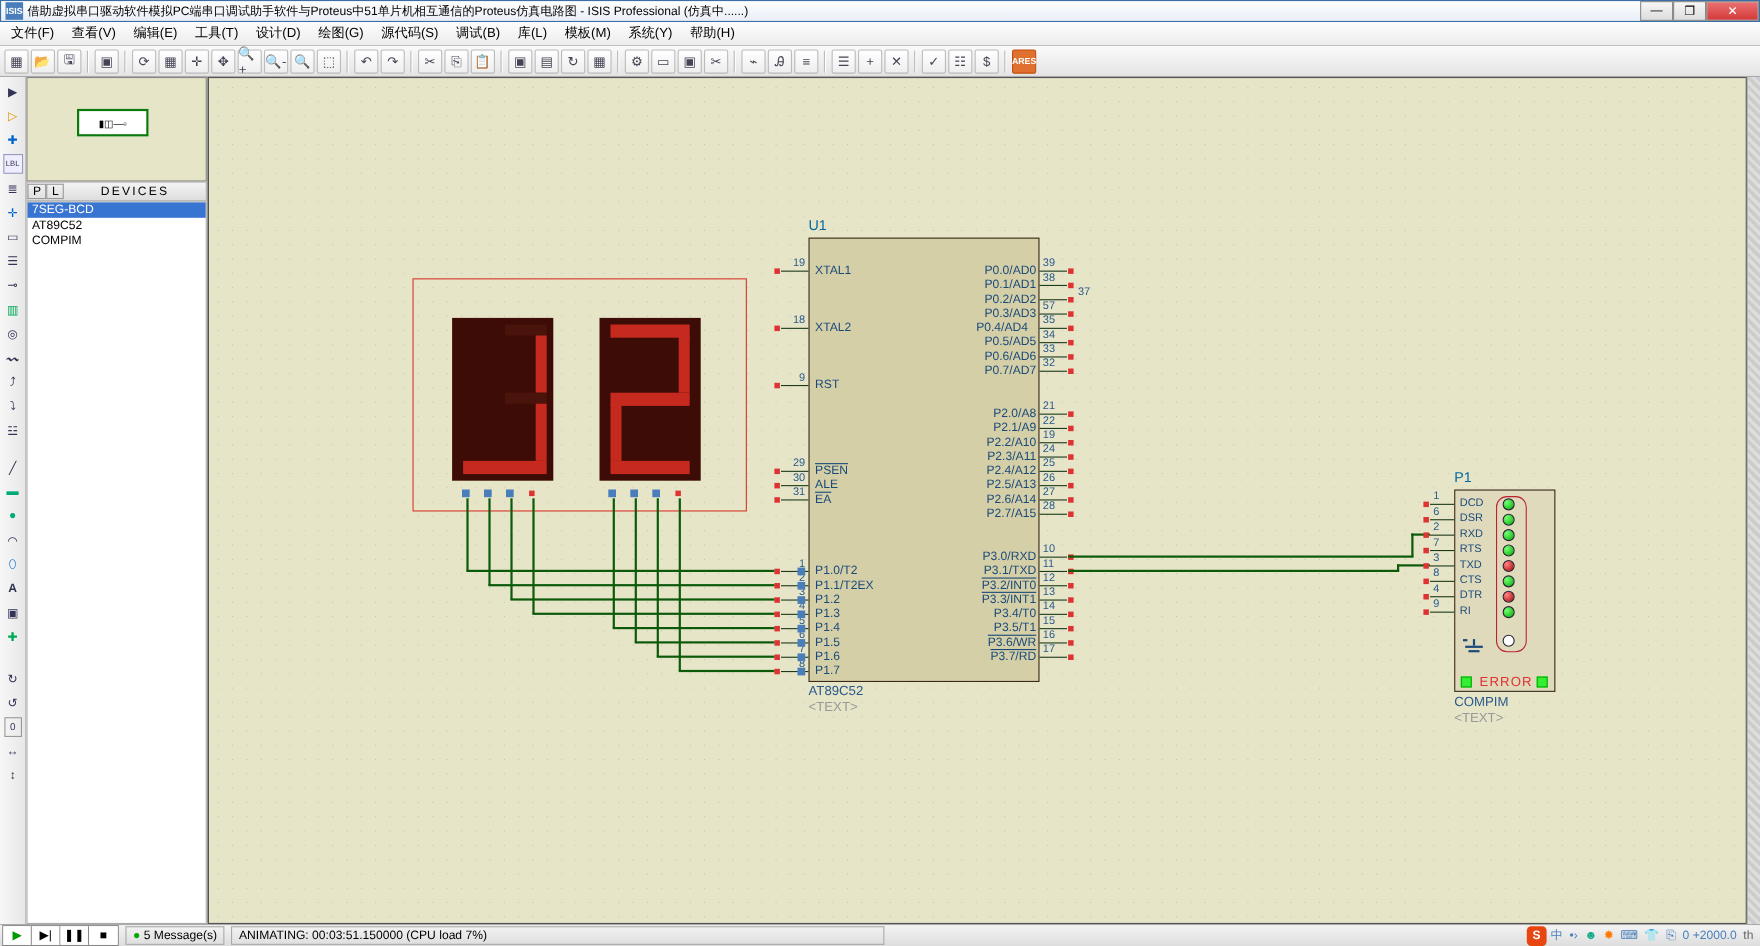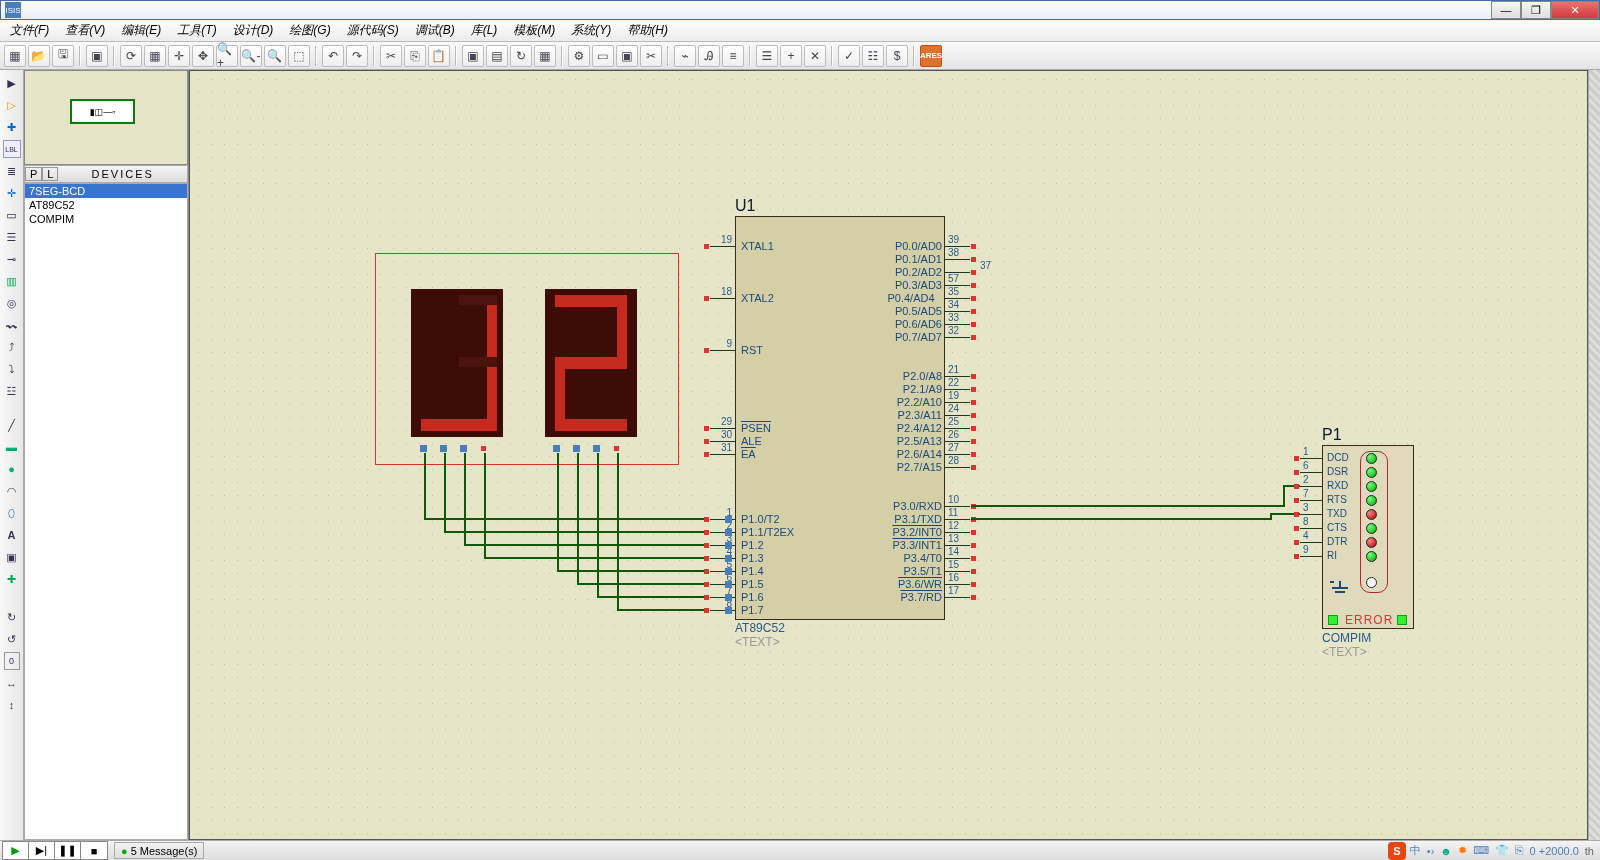--- a/index.html
+++ b/index.html
@@ -1,28 +1,28 @@
 <!DOCTYPE html>
 <html><head>
 <meta charset="utf-8">
 <style>
 * { box-sizing: border-box; margin: 0; padding: 0; font-family: "Microsoft YaHei", Arial, sans-serif; }
 body { width: 1600px; height: 860px; background: #fff; overflow: hidden; font-size: 12px; }
 
 
 .titlebar { height: 20px; background: linear-gradient(#fff,#e8eef7); border: 1px solid #3a6ea5; display: flex; align-items: center; padding-left: 4px; position: relative; }
-.titlebar .icon { width: 16px; height: 16px; background: #4a7ebb; color: #fff; font-size: 8px; font-weight: normal; display: flex; align-items: center; justify-content: center; margin-right: 4px; }
+.titlebar .icon { width: 16px; height: 16px; background: #4a7ebb; color: #fff; font-size: 8px; font-weight: bold; display: flex; align-items: center; justify-content: center; margin-right: 4px; }
 .titlebar .ttl { font-size: 11px; color: #000; }
 .winbtns { position: absolute; right: 0; top: 0; display: flex; }
 .winbtn { width: 30px; height: 18px; border: 1px solid #888; background: linear-gradient(#f7f7f7,#ddd); display: flex; align-items: center; justify-content: center; font-size: 11px; }
 .winbtn.close { background: linear-gradient(#e97171,#d53a3a); color: #fff; width: 48px; }
 
 
 .menubar { height: 22px; background: linear-gradient(#fdfdfd,#ececec); border-bottom: 1px solid #bbb; display: flex; align-items: center; padding-left: 2px; }
-.menuitem { padding: 2px 8px; font-size: 12px; cursor: default; font-style: italic; }
+.menuitem { padding: 2px 8px; font-size: 12px; cursor: default; }
 
 
 .toolbar { height: 28px; background: linear-gradient(#fafafa,#e4e4e4); border-bottom: 1px solid #aaa; display: flex; align-items: center; padding-left: 4px; gap: 2px;}
 .tbtn { width: 22px; height: 22px; border: 1px solid #bcbcbc; background: linear-gradient(#fff,#eee); display:flex; align-items:center; justify-content:center; font-size: 12px; color:#445; border-radius:2px;}
 .tsep { width: 2px; height: 20px; border-left: 1px solid #bbb; border-right: 1px solid #fff; margin: 0 3px; }
 .tbtn.orange { background:#e07030; color:#fff; font-weight:bold; font-size:8px; border-color:#c05010; }
 
 
 .main { display: flex; height: 770px; }
 .leftbar { width: 24px; background: linear-gradient(90deg,#f7f7f7,#e7e7e7); border-right: 1px solid #aaa; display:flex; flex-direction:column; align-items:center; padding-top:4px; gap:4px;}
@@ -40,21 +40,21 @@
 
 .devlist { flex:1; background:#fff; border:1px solid #aaa; font-size:11px;}
 .devlist div { padding:1px 4px; }
 .devlist .sel { background:#3874d1; color:#fff; }
 
 
 .canvas { flex:1; position:relative; background:#e7e5c8; overflow:hidden; border:1px solid #555;}
 .dots { position:absolute; inset:2px; background-image: radial-gradient(circle,#bbb 0.7px,transparent 0.7px); background-size:13px 13px; }
 
 
-.compname { position:absolute; font-size:16px; color:#0f172a; }
+.compname { position:absolute; font-size:13px; color:#0369a1; }
 .partname { position:absolute; font-size:12px; color:#2a5a8a; }
 .grey { color:#999; }
 
 .segbox { position:absolute; border:1.5px solid #d8362b; background:transparent; }
 .seg7 { position:absolute; background:#3d0c06; }
 .segseg { position:absolute; background:#c62a1f; }
 
 .chip { position:absolute; background:#d5cfa8; border:1.5px solid #3a2a1a; }
 .pinnum { position:absolute; font-size:10px; color:#2a5a8a; text-align:right; }
 .pinnum.rt { text-align:left; }
@@ -88,20 +88,21 @@
 .statusbar .fill { flex:1; }
 .imeicon { width:18px; height:18px; background:#e84610; border-radius:4px; display:flex; align-items:center; justify-content:center; color:#fff; font-weight:bold; margin:0 4px; font-size:11px;}
 .trayicons { display:flex; align-items:center; gap:6px; padding-right:6px;}
 .trayicons span { font-size:11px; color:#4a7ebb; }
 </style>
 </head>
 <body>
 
 <div class="titlebar">
   <div class="icon">ISIS</div>
+  <div class="ttl">借助虚拟串口驱动软件模拟PC端串口调试助手软件与Proteus中51单片机相互通信的Proteus仿真电路图 - ISIS Professional (仿真中......)</div>
   <div class="winbtns">
     <div class="winbtn">—</div>
     <div class="winbtn">❐</div>
     <div class="winbtn close">✕</div>
   </div>
 </div>
 
 <div class="menubar">
   <span class="menuitem">文件(F)</span>
   <span class="menuitem">查看(V)</span>
@@ -510,20 +511,23 @@
   <div class="playbtns">
     <div class="playbtn" style="color:#090">▶</div>
     <div class="playbtn">▶|</div>
     <div class="playbtn">❚❚</div>
     <div class="playbtn">■</div>
   </div>
   <div class="stmsg">
       <span style="color:#0a0">●</span>
       <span>5 Message(s)</span>
     </div>
+  <div class="stmsg" style="flex:1;max-width:1090px">
+      <span>ANIMATING: 00:03:51.150000 (CPU load 7%)</span>
+    </div>
   <div class="fill"></div>
   <div class="imeicon">S</div>
   <div class="trayicons">
     <span>中</span>
     <span>•›</span>
     <span style="color:#1a8">☻</span>
     <span style="color:#f70">✹</span>
     <span>⌨</span>
     <span>👕</span>
     <span>⎘</span>

